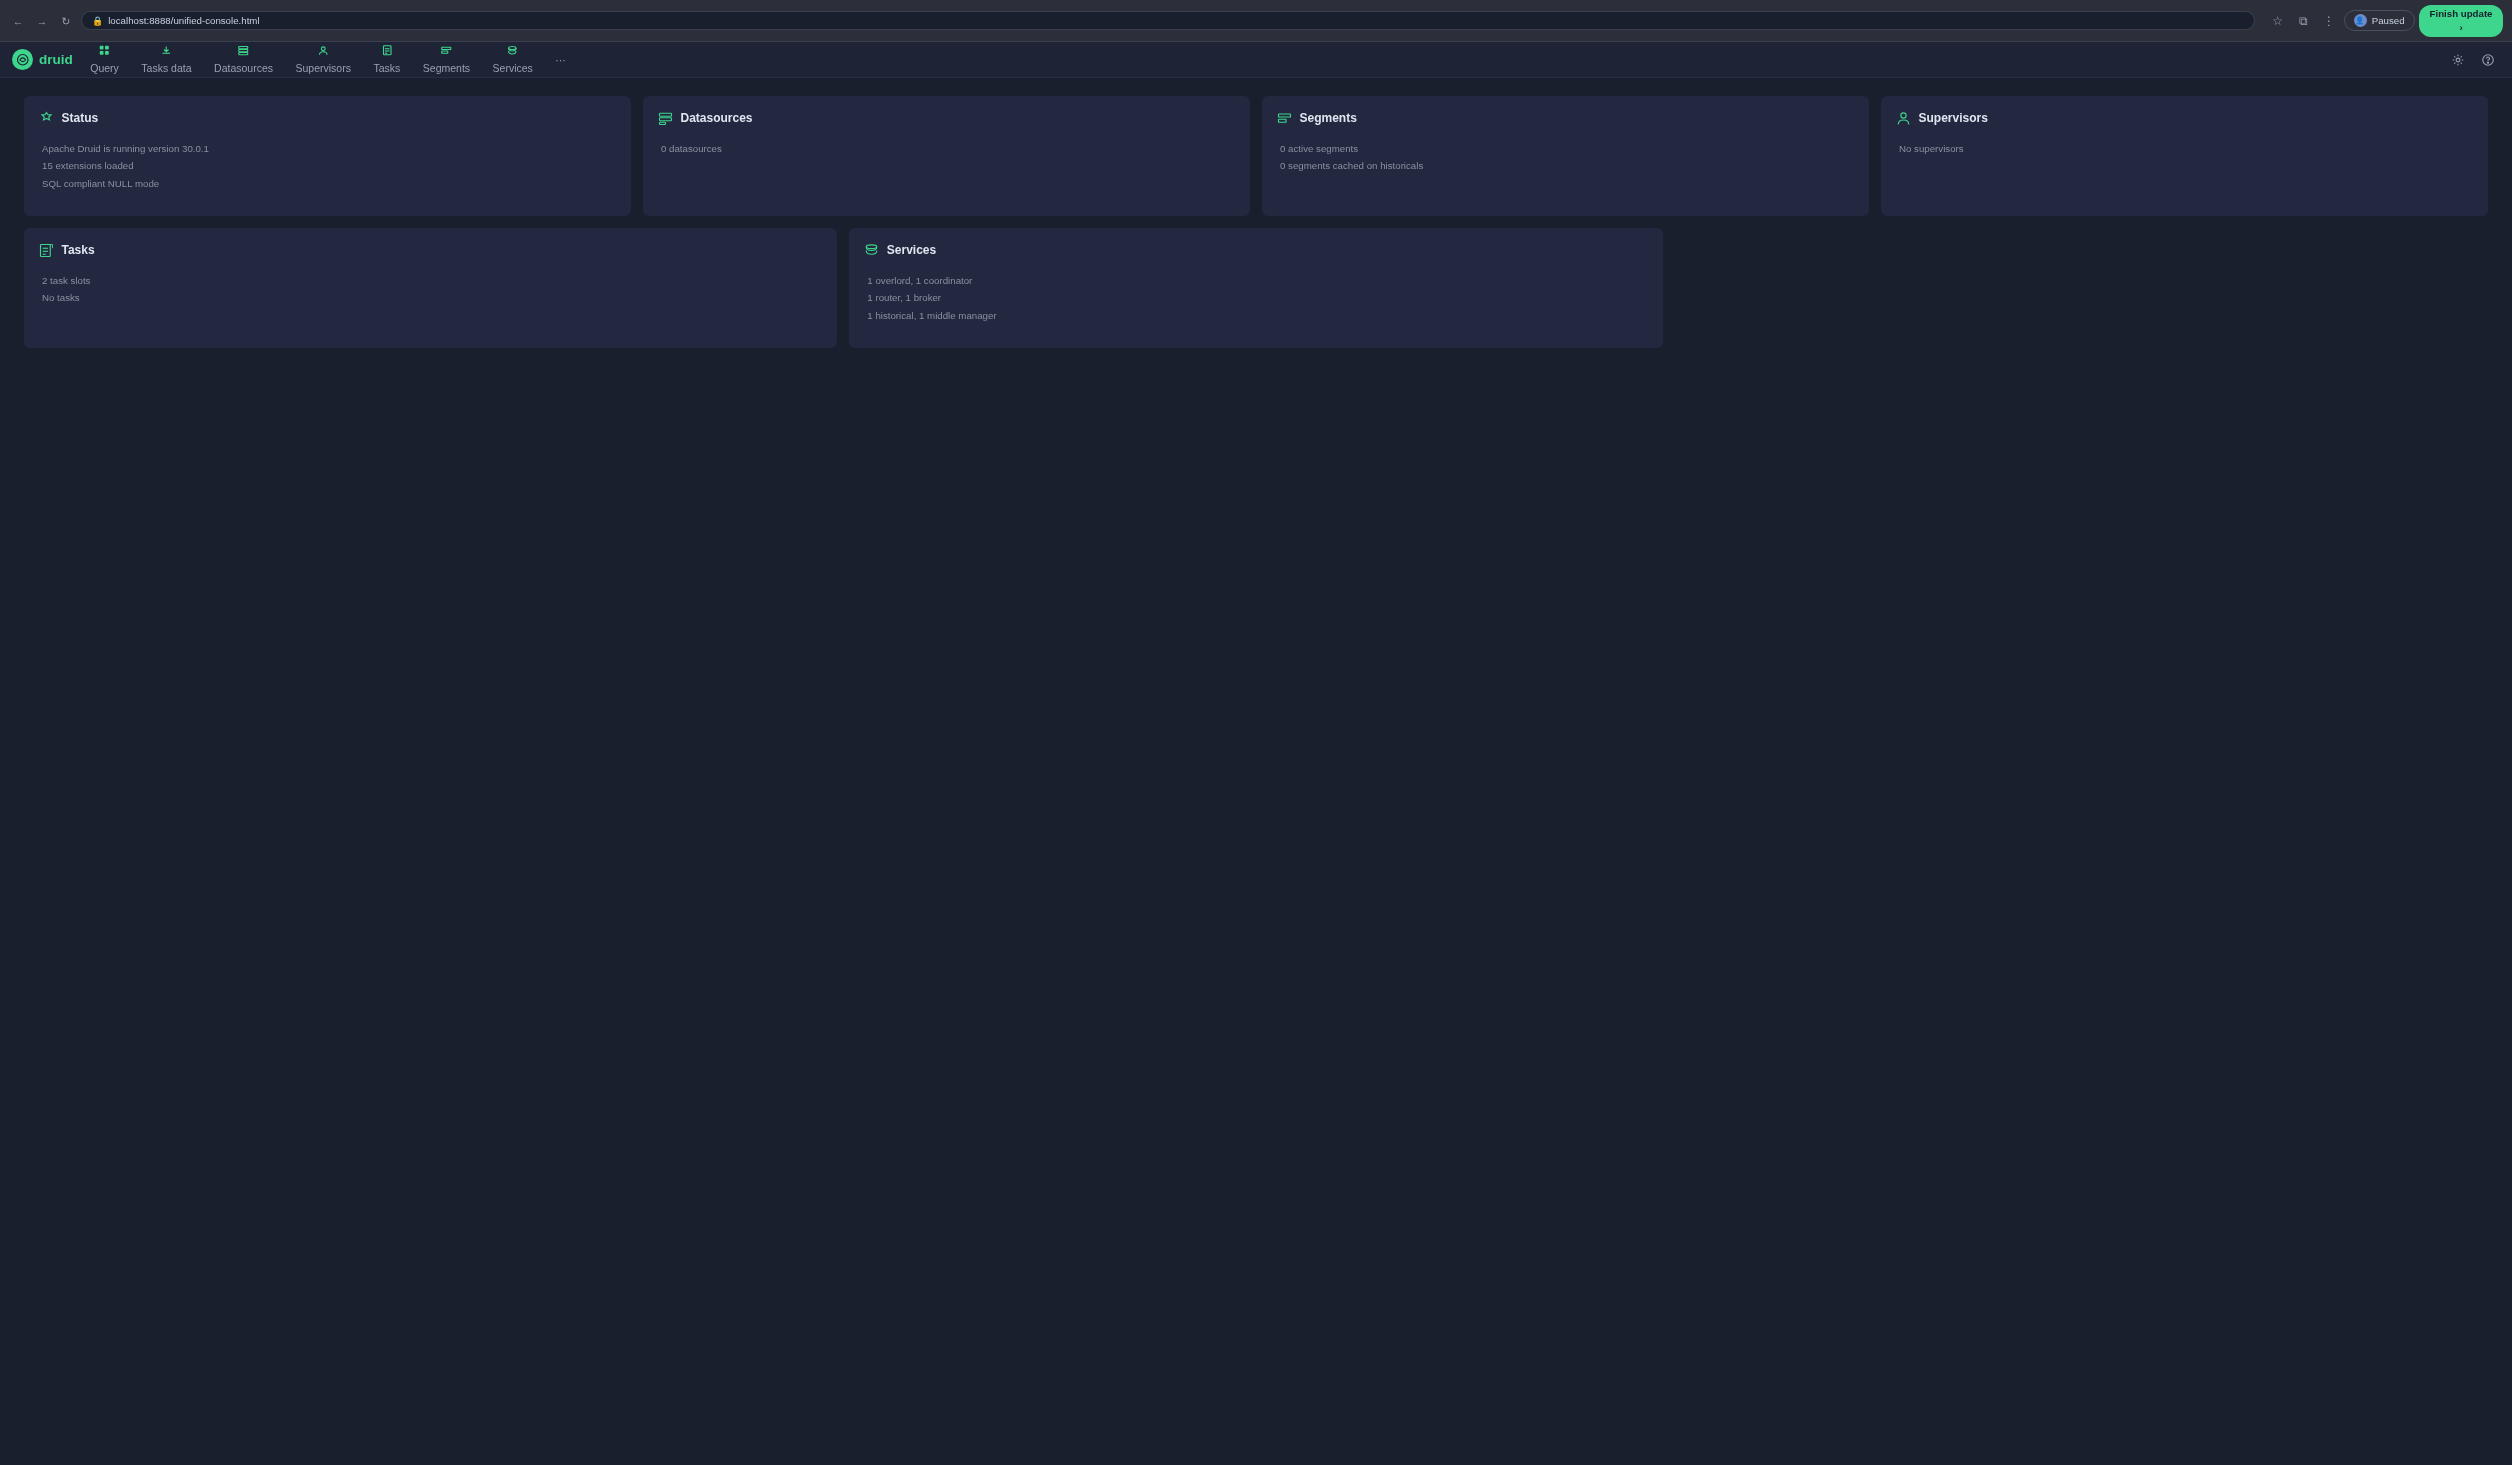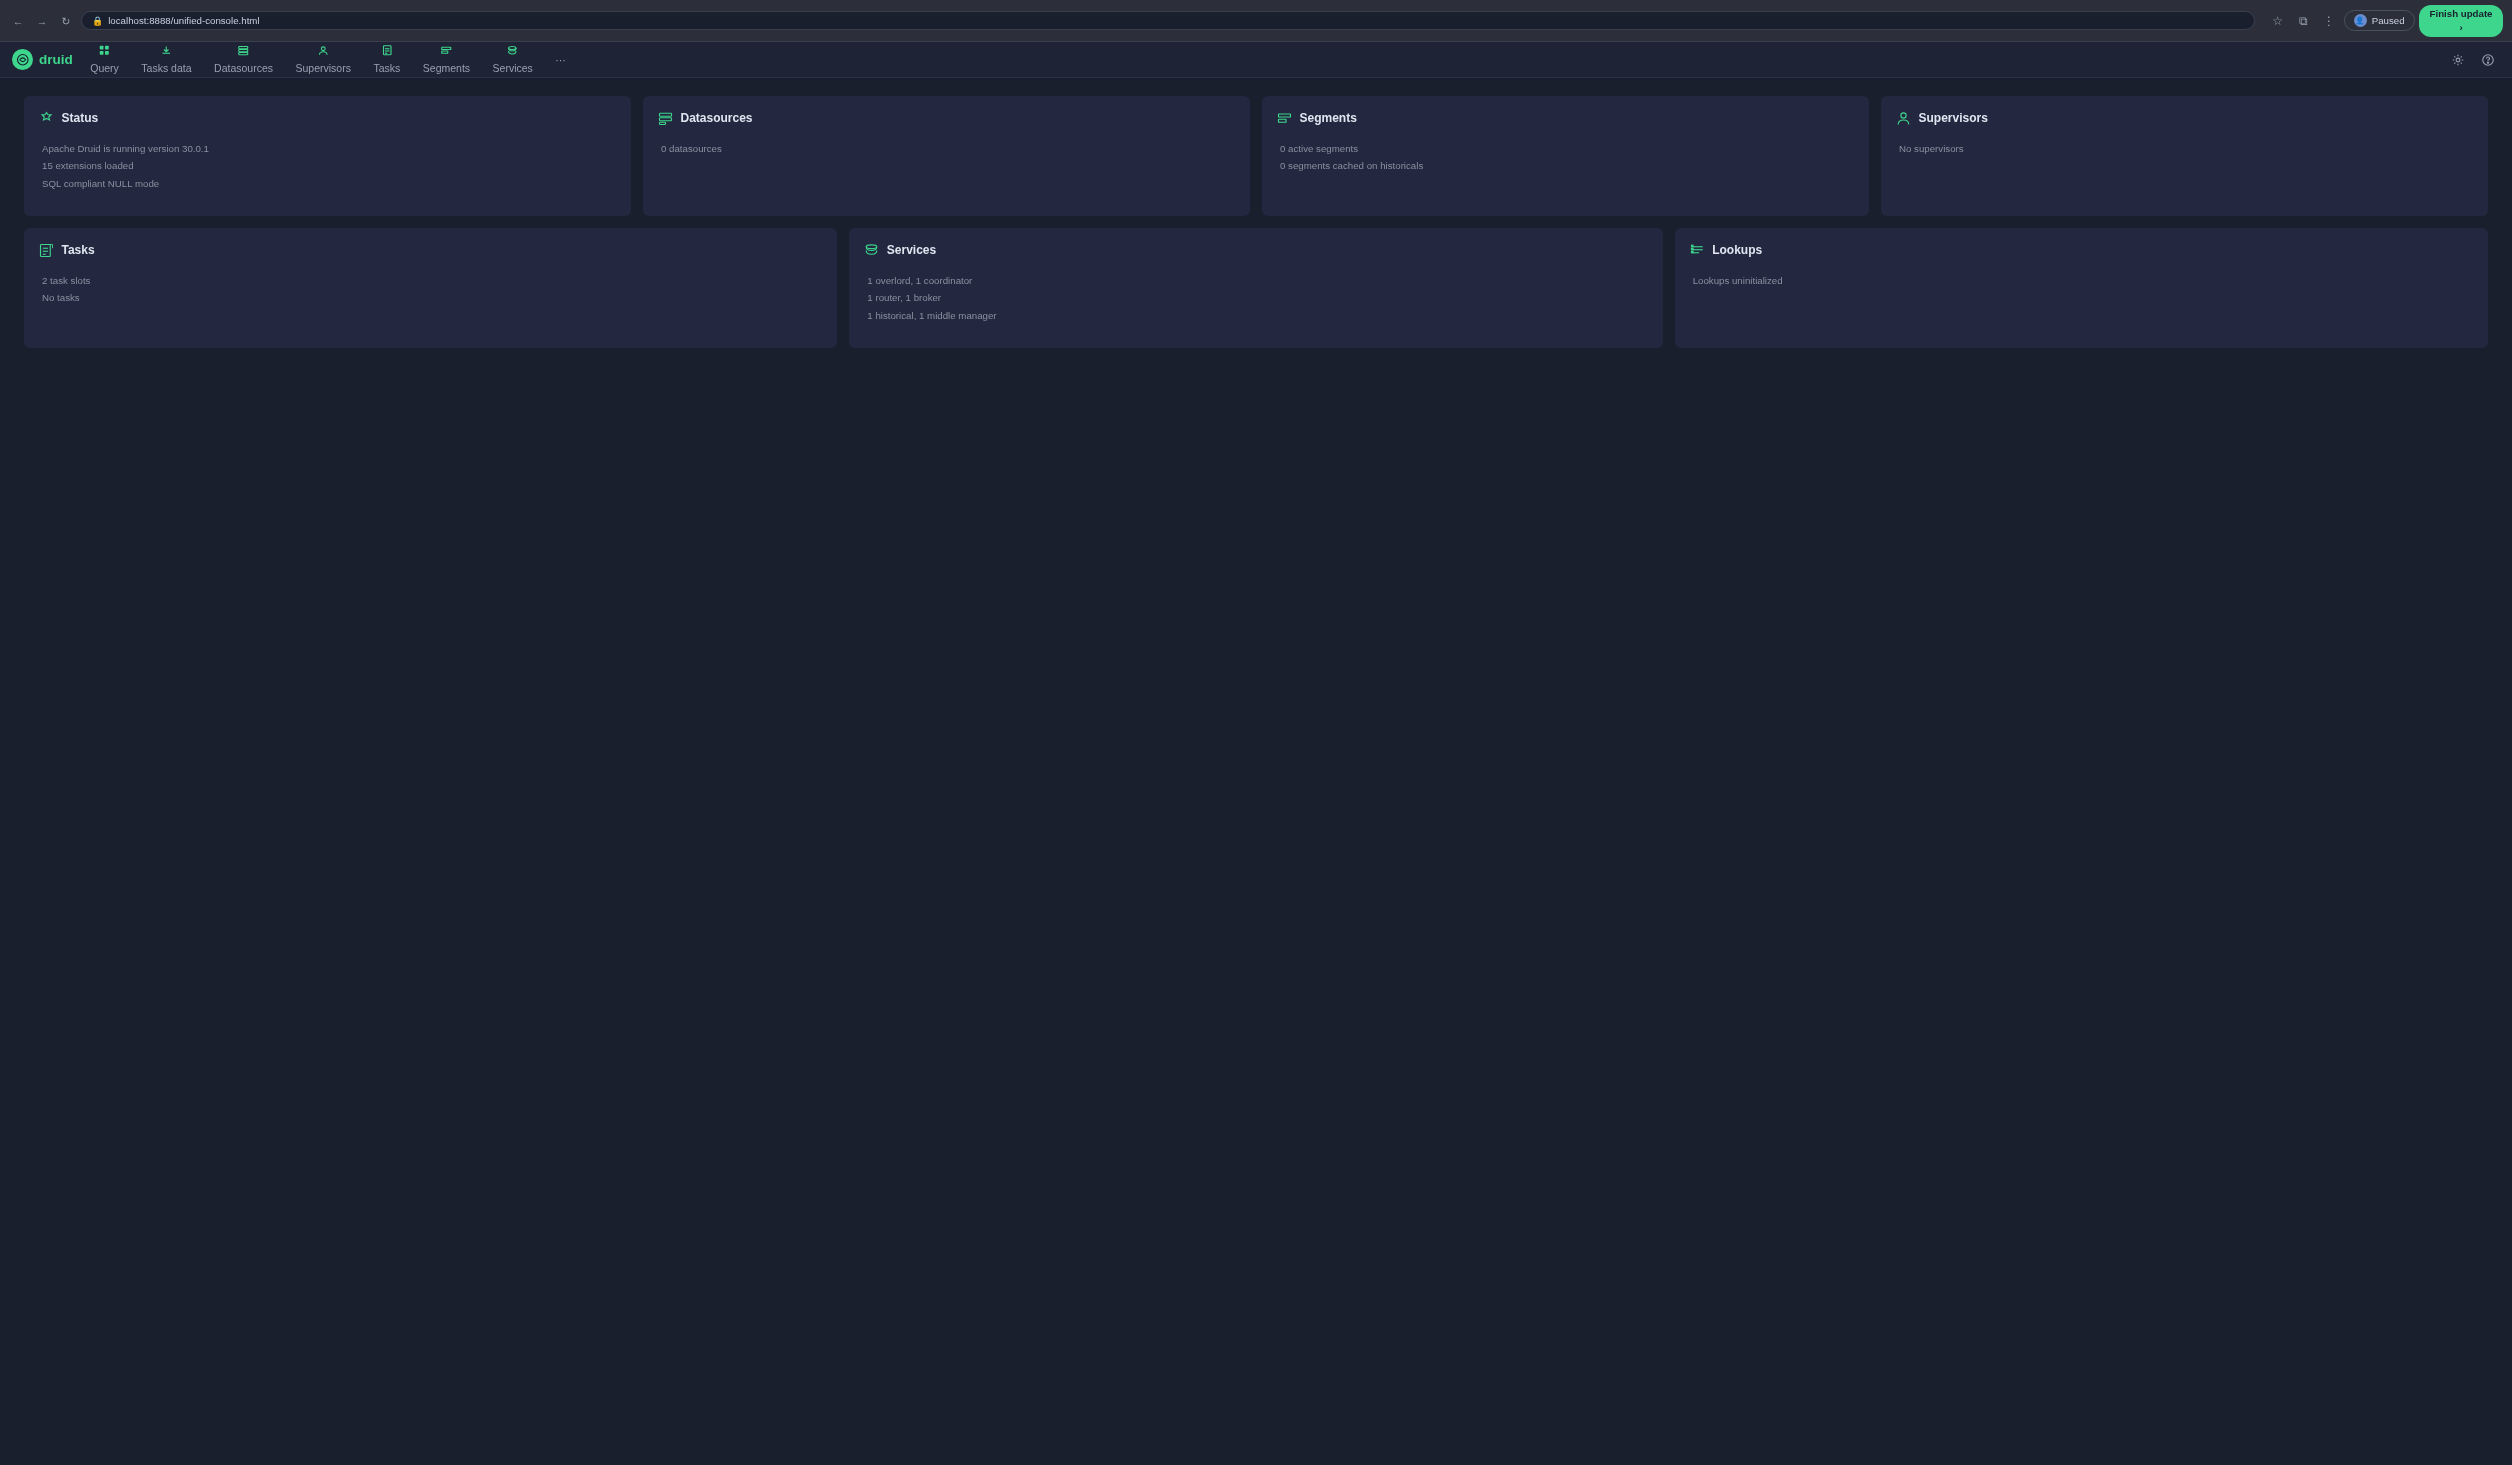--- a/index.html
+++ b/index.html
@@ -439,34 +439,16 @@
         </span>
         <span class="card-title">Services</span>
       </div>
       <div class="card-body">
         <div class="card-stat">1 overlord, 1 coordinator</div>
         <div class="card-stat">1 router, 1 broker</div>
         <div class="card-stat">1 historical, 1 middle manager</div>
       </div>
     </div>
 
-    <div class="card">
-      <div class="card-header">
-        <span class="card-icon">
-          <svg width="15" height="15" viewBox="0 0 20 20" fill="none" stroke="#3dd68c" stroke-width="1.5">
-            <line x1="3" y1="5" x2="17" y2="5"></line>
-            <line x1="3" y1="9" x2="17" y2="9"></line>
-            <line x1="3" y1="13" x2="12" y2="13"></line>
-            <rect x="2" y="3" width="2" height="2" fill="#3dd68c"></rect>
-            <rect x="2" y="7" width="2" height="2" fill="#3dd68c"></rect>
-            <rect x="2" y="11" width="2" height="2" fill="#3dd68c"></rect>
-          </svg>
-        </span>
-        <span class="card-title">Lookups</span>
-      </div>
-      <div class="card-body">
-        <div class="card-stat">Lookups uninitialized</div>
-      </div>
-    </div>
 
   </div>
 </main>
 
 
 </body></html>

